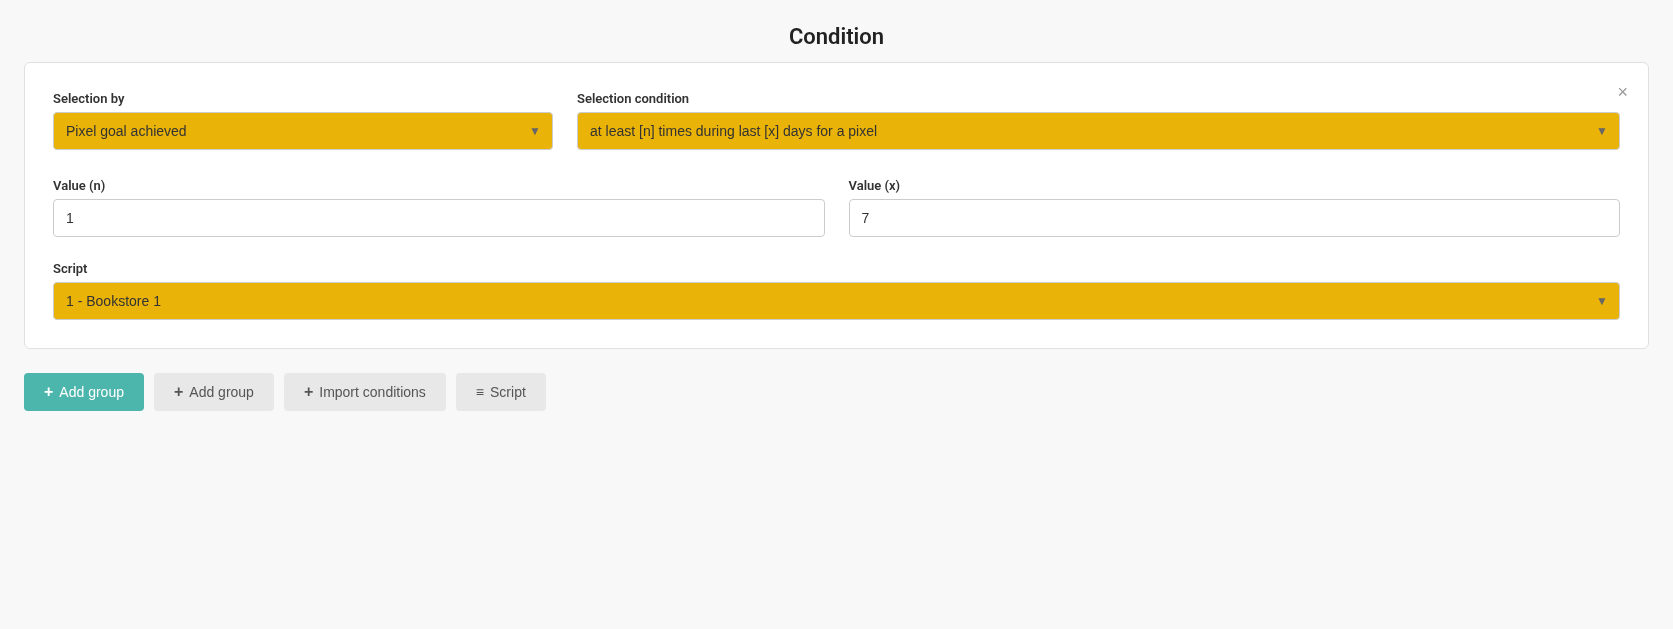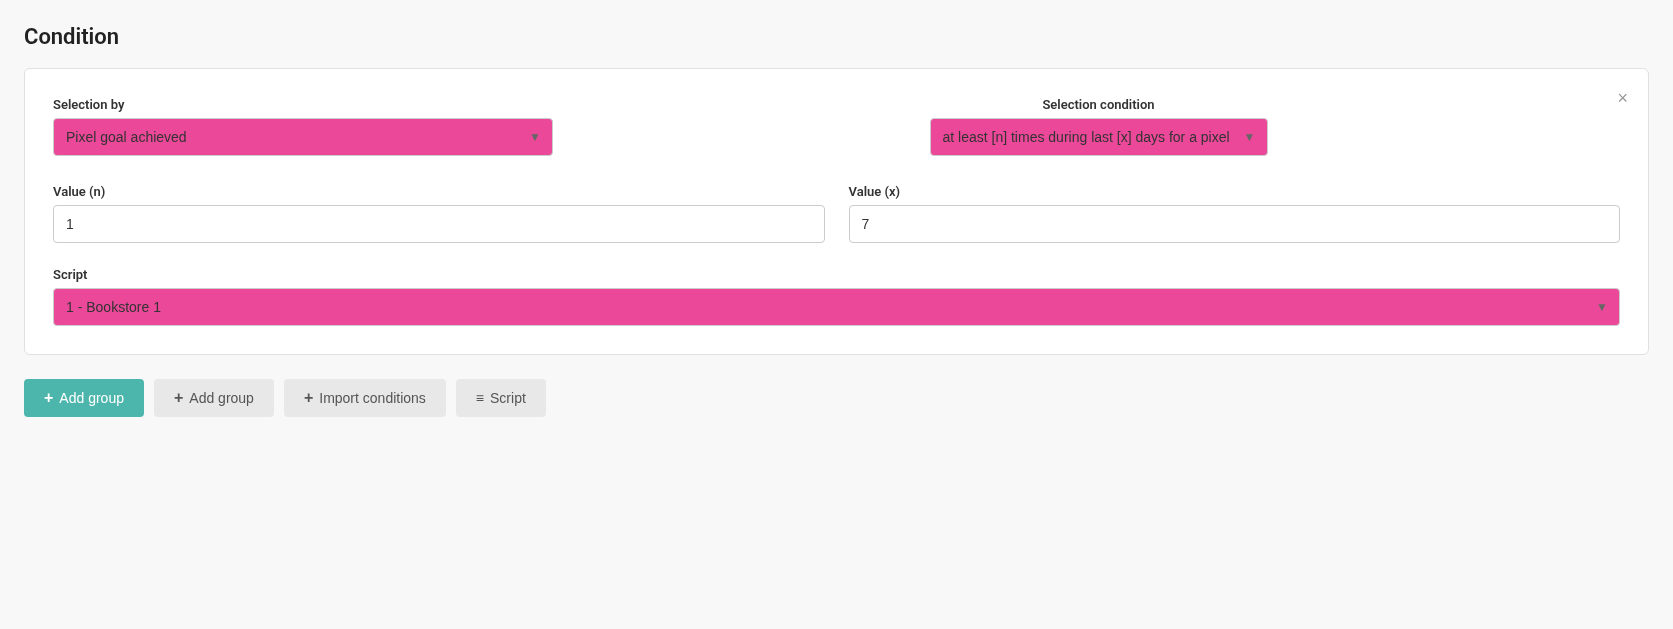--- a/index.html
+++ b/index.html
@@ -13,22 +13,23 @@
       background: #f8f8f8;
       color: #333;
       padding: 24px;
       min-height: 629px;
       width: 1673px;
     }
 
     .page-title {
       font-size: 22px;
       font-weight: 600;
-      margin-bottom: 19px;
+      margin-bottom: 13px;
       color: #222;
+      text-align: center;
     }
 
     .condition-card {
       background: #fff;
       border: 1px solid #e0e0e0;
       border-radius: 6px;
       padding: 28px 28px 28px 28px;
       margin-bottom: 24px;
       position: relative;
     }
@@ -45,21 +46,20 @@
       flex-direction: column;
       gap: 6px;
     }
 
     .field-group.selection-by {
       width: 500px;
     }
 
     .field-group.selection-condition {
       flex: 1;
-      align-items: center;
     }
 
     .field-label {
       font-size: 13px;
       font-weight: 600;
       color: #333;
     }
 
     .select-wrapper {
       position: relative;
@@ -69,21 +69,21 @@
 
     .select-control {
       width: 100%;
       appearance: none;
       -webkit-appearance: none;
       border: 1px solid #ccc;
       border-radius: 4px;
       padding: 10px 36px 10px 12px;
       font-size: 14px;
       color: #333;
-      background: #ec4899;
+      background: #eab308;
       cursor: pointer;
       outline: none;
     }
 
     .select-arrow {
       position: absolute;
       right: 12px;
       pointer-events: none;
       color: #666;
       font-size: 12px;

